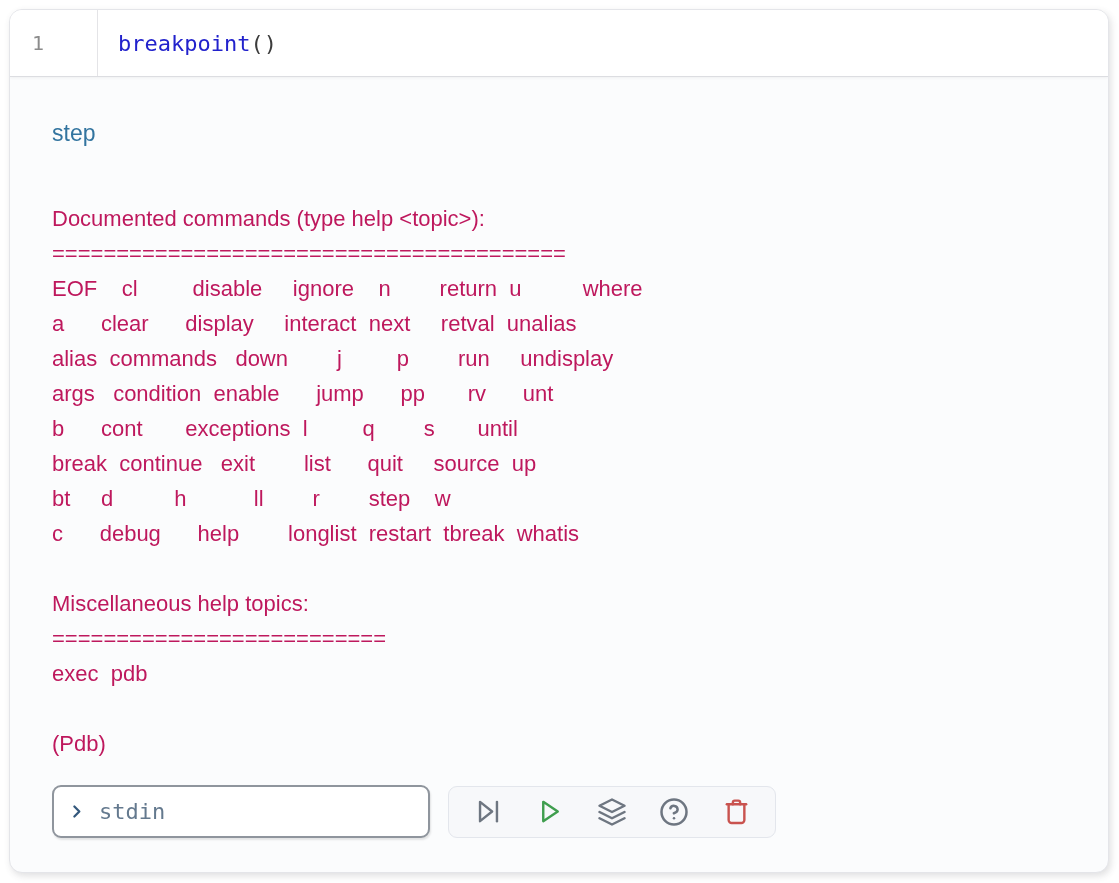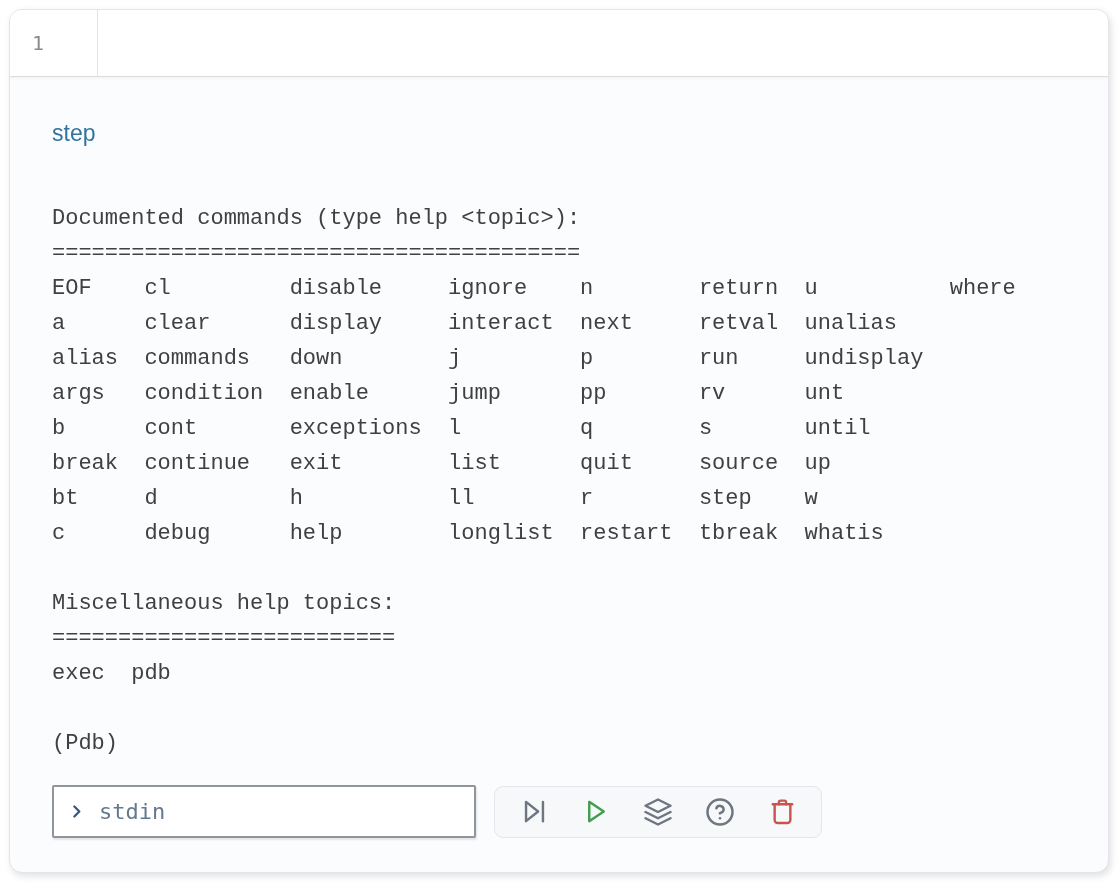--- a/index.html
+++ b/index.html
@@ -29,31 +29,31 @@
     font-family:"DejaVu Sans Mono", monospace; font-size:22px;
   }
   .kw { color:#2222cc; }
   .punct { color:#3c3c3c; }
 
   
   .console { padding:44px 42px 0 42px; }
   .echo { color:#32749f; font-size:23px; line-height:24px; }
   .pre-output {
     margin:56px 0 0 0;
-    font-family:Liberation Mono, monospace; font-size:22px; line-height:35px;
-    color:#404040; white-space:pre;
+    font-family:Liberation Sans, sans-serif; font-size:22px; line-height:35px;
+    color:#be185d; white-space:pre;
   }
 
   
   .controls { display:flex; align-items:center; margin-top:24px; gap:18px; }
 
   .stdin-box {
     display:flex; align-items:center; gap:12px;
-    width:424px; height:53px; box-sizing:border-box; padding:0 14px;
-    background:#ffffff; border:2px solid #8f959d; border-radius:2px;
+    width:378px; height:53px; box-sizing:border-box; padding:0 14px;
+    background:#ffffff; border:2px solid #8f959d; border-radius:9px;
     box-shadow:1px 2px 2px rgba(0,0,0,0.10);
   }
   .stdin-box .prompt { display:flex; align-items:center; color:#33587c; }
   .stdin-input {
     flex:1; min-width:0; border:none; outline:none; background:transparent;
     font-family:"DejaVu Sans Mono", monospace; font-size:22px; color:#2c3e55;
   }
   .stdin-input::placeholder { color:#64798e; opacity:1; }
 
   .toolbar {
@@ -71,20 +71,24 @@
 </style>
 </head>
 <body>
 
 <div class="page">
   <div class="card">
 
     <div class="editor">
       <div class="gutter">
         <span>1</span>
+      </div>
+      <div class="code-line">
+        <span class="kw">breakpoint</span>
+          <span class="punct">()</span>
       </div>
     </div>
 
     <div class="console">
       <div class="echo">step</div>
       <pre class="pre-output">Documented commands (type help &lt;topic&gt;):
 ========================================
 EOF    cl         disable     ignore    n        return  u          where
 a      clear      display     interact  next     retval  unalias
 alias  commands   down        j         p        run     undisplay

